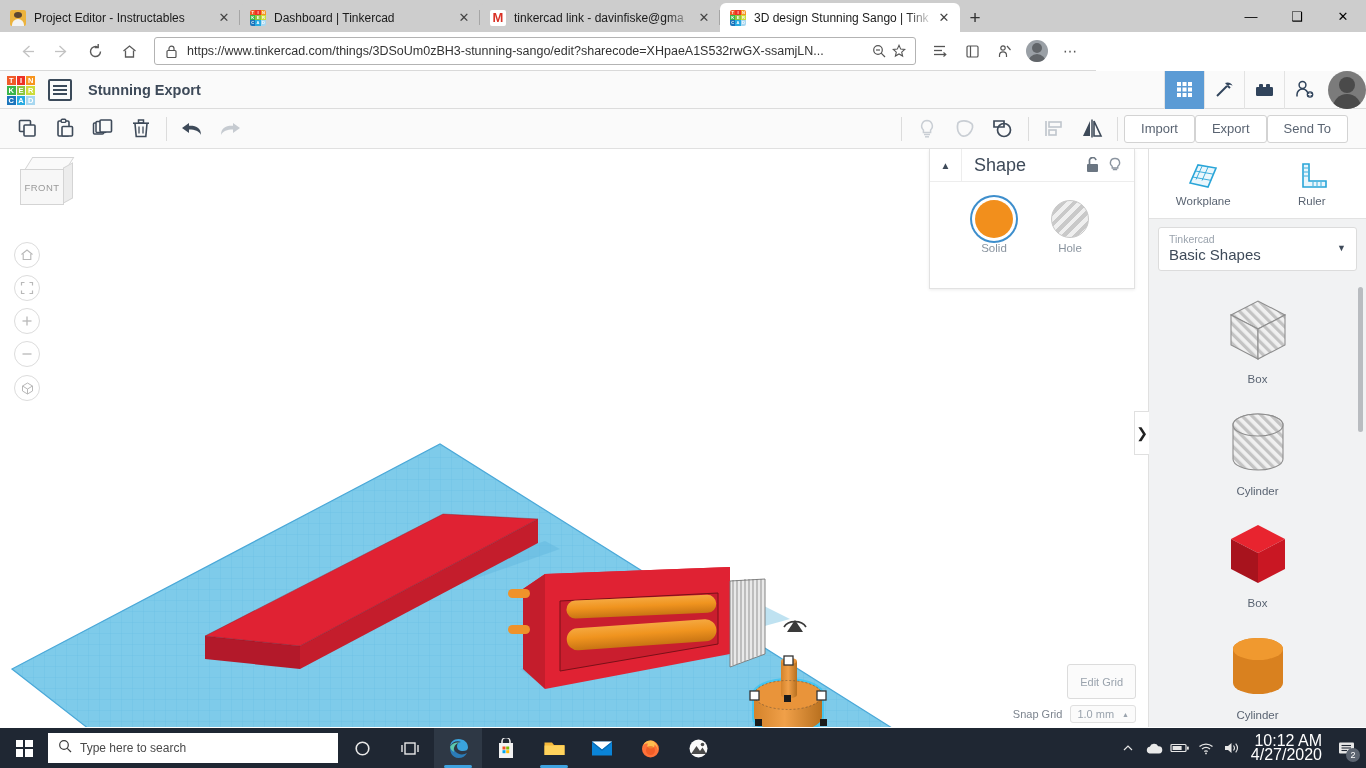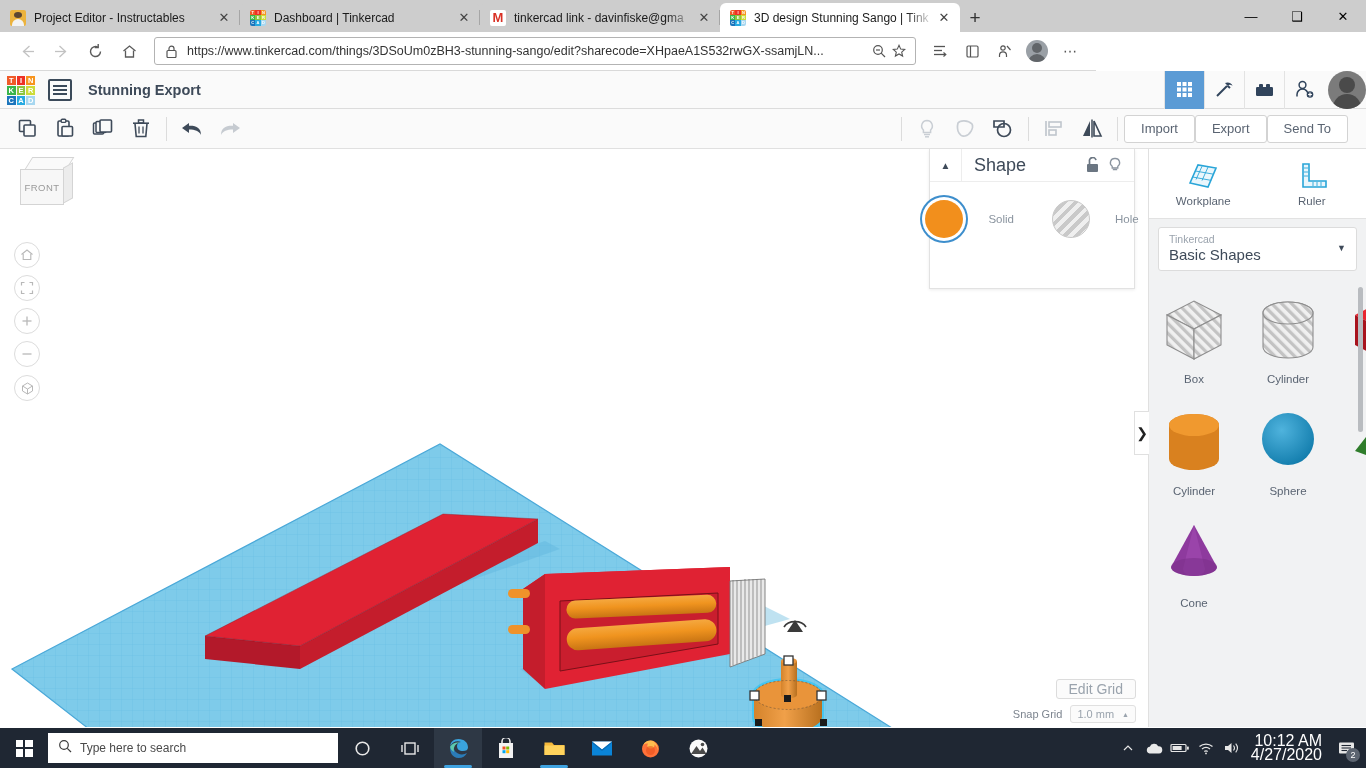--- a/index.html
+++ b/index.html
@@ -191,23 +191,23 @@
     position: absolute; left: 14px; width: 26px; height: 26px;
     border: 1px solid #dcdcdc; border-radius: 50%; background: #fff;
     display: flex; align-items: center; justify-content: center;
     color: #b8b8b8; font-size: 13px;
   }
 
   
   .scene { position: absolute; inset: 0; }
 
   .edit-grid-btn {
-    position: absolute; right: 12px; bottom: 28px; height: 20px; padding: 0 12px;
+    position: absolute; right: 12px; bottom: 28px; height: 35px; padding: 0 12px;
     border: 1px solid #dcdcdc; border-radius: 3px; background: #fbfbfb;
-    font-size: 14px; color: #9aa3ad; display: flex; align-items: center;
+    font-size: 11px; color: #9aa3ad; display: flex; align-items: center;
   }
   .snap-grid {
     position: absolute; right: 12px; bottom: 4px; display: flex; align-items: center;
     font-size: 11px; color: #7d858f;
   }
   .snap-val {
     margin-left: 8px; border: 1px solid #e0e0e0; border-radius: 3px; background: #fbfbfb;
     padding: 2px 6px; display: flex; align-items: center; gap: 8px; color: #9aa3ad;
   }
 
@@ -218,21 +218,21 @@
     box-shadow: 0 1px 3px rgba(0,0,0,.08);
   }
   .sp-head { height: 33px; display: flex; align-items: center; border-bottom: 1px solid #ededed; }
   .sp-collapse {
     width: 32px; height: 33px; display: flex; align-items: center; justify-content: center;
     border-right: 1px solid #ededed; color: #3e4a59; font-size: 10px;
   }
   .sp-title { flex: 1; padding-left: 12px; font-size: 18px; color: #3e4a59; }
   .sp-icon { width: 28px; display: flex; justify-content: center; color: #6b7682; }
   .sp-body { display: flex; justify-content: center; gap: 38px; padding-top: 18px; }
-  .sp-opt { display: flex; align-items: center; gap: 25px; }
+  .sp-opt { display: flex; flex-direction: column; align-items: center; gap: 4px; }
   .sw {
     width: 38px; height: 38px; border-radius: 50%;
   }
   .sw-solid { background: #f28f1c; box-shadow: 0 0 0 3px #fff, 0 0 0 5px #3d8ecc; }
   .sw-hole {
     background: repeating-linear-gradient(-45deg,#c9c9c9 0 4px,#efefef 4px 8px);
     border: 1px solid #c8c8c8;
   }
   .sp-lab { font-size: 11.5px; color: #8a949f; }
 
@@ -251,21 +251,21 @@
   .sb-select {
     background: #fff; border: 1px solid #dcdcdc; border-radius: 3px;
     padding: 5px 10px 7px; display: flex; align-items: center;
   }
   .sb-sel-txt { flex: 1; }
   .sb-sel-sub { font-size: 10.5px; color: #9aa3ad; }
   .sb-sel-main { font-size: 15px; color: #3e4a59; margin-top: 1px; }
   .sb-caret { color: #3e4a59; font-size: 9px; }
   .sb-grid {
     flex: 1; overflow: hidden; padding: 10px 6px 0;
-    display: grid; grid-template-columns: 1fr 1fr 1fr; gap: 0px 16px;
+    display: grid; grid-template-columns: 1fr; gap: 0px 16px;
     align-content: start; position: relative;
   }
   .sb-cell {
     height: 112px; display: flex; flex-direction: column;
     align-items: center; justify-content: flex-start; padding-top: 6px;
   }
   .sb-cell-lab { font-size: 11.5px; color: #5a6472; margin-top: 4px; }
   .sb-scroll {
     position: absolute; right: 3px; top: 10px; width: 5px; height: 145px;
     background: #b9bcc0; border-radius: 3px;

